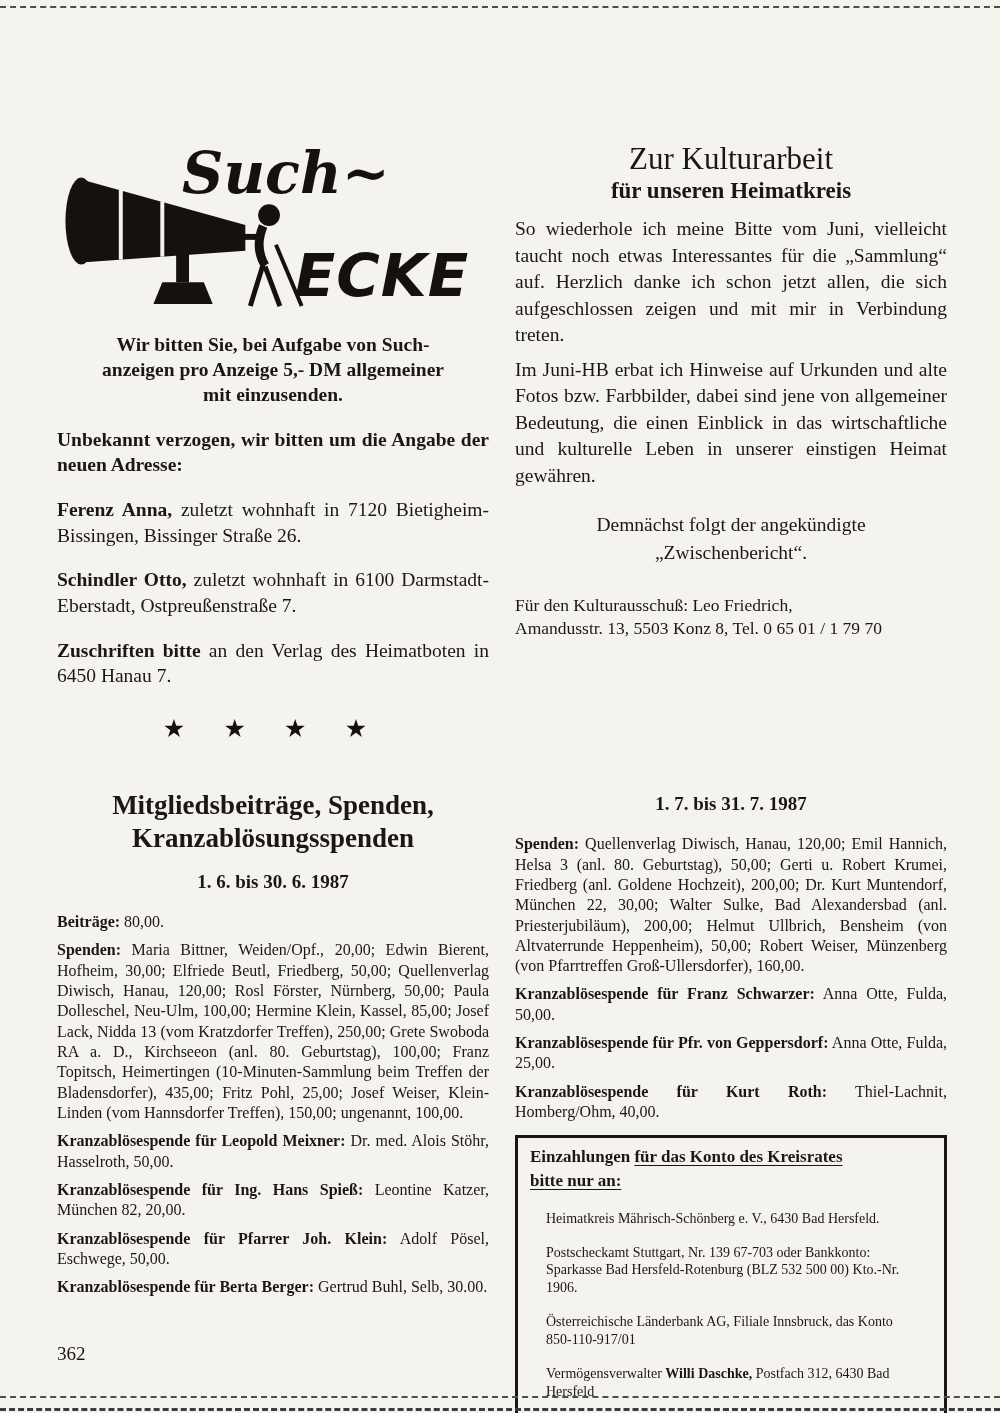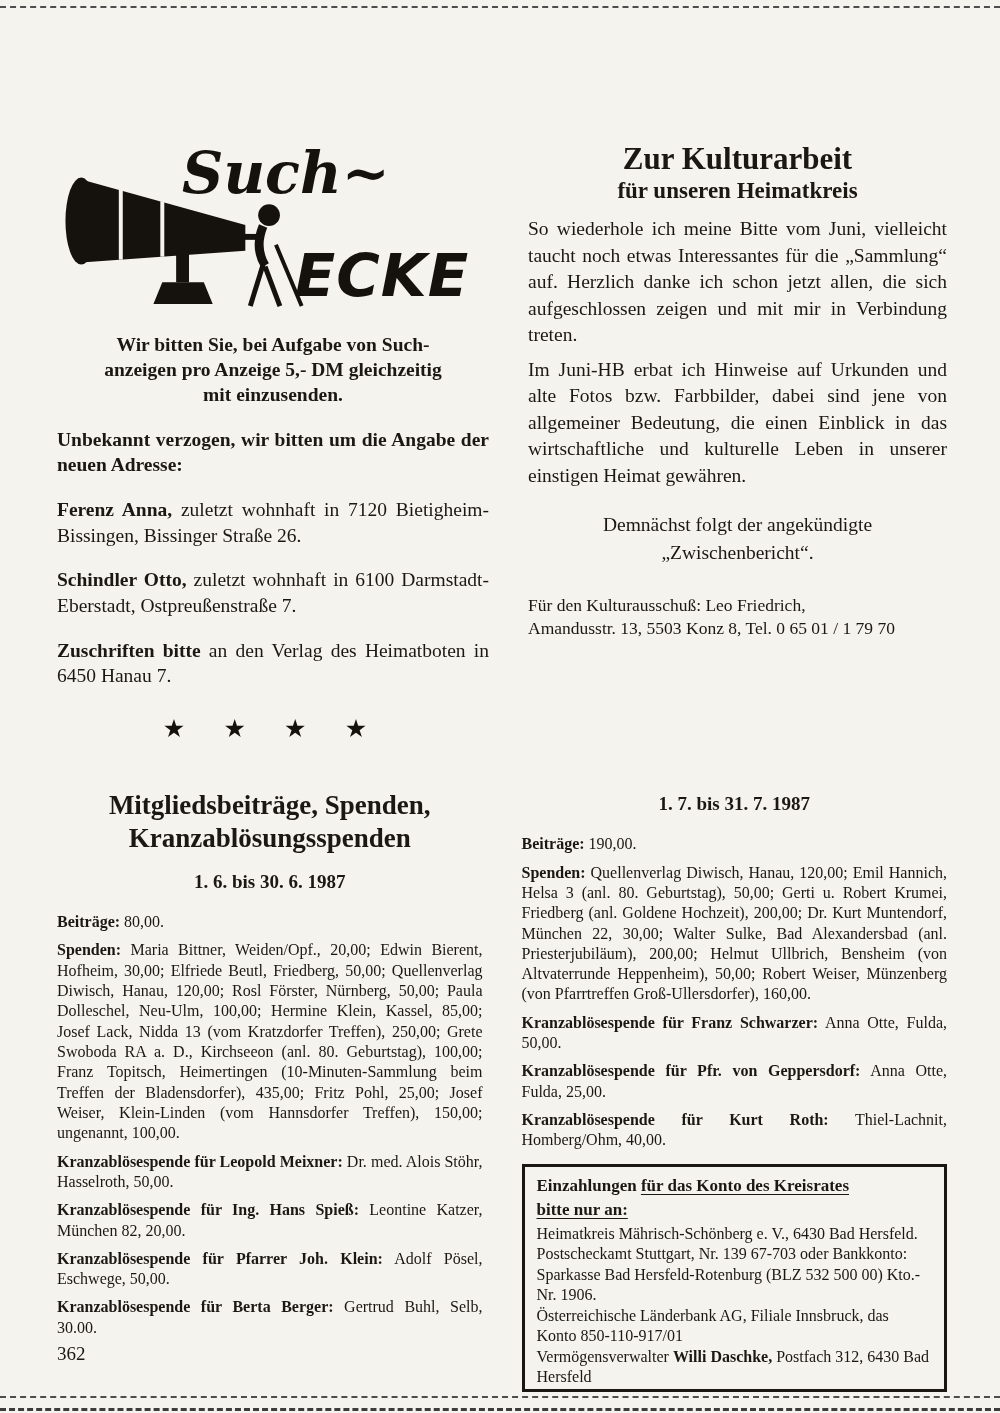--- a/index.html
+++ b/index.html
@@ -5,54 +5,54 @@
   html,body{margin:0;padding:0}
   body{width:1000px;background:#e9e7e2}
   .page{position:relative;width:1000px;height:1413px;background:#f5f3ee;
         font-family:"Liberation Serif",serif;color:#1b1712;overflow:hidden}
   .trim{position:absolute;left:0;width:100%;height:0;border-top:2px dashed #4d4d4d}
   .trim-top{top:6px}
   .trim-bottom{top:1396px}
   .trim-bottom2{top:1408px;border-top:3px dashed #3c3c3c}
 
   .content{position:absolute;left:57px;top:142px;width:890px}
-  .row{display:flex;gap:39px}
+  .row{display:flex;gap:26px}
   .row-bottom{margin-top:46px}
   .col{width:432px}
 
   
   .logo-wrap{width:432px;height:170px;margin-bottom:8px}
   .logo-script{font-family:"DejaVu Serif",serif;font-style:italic;font-weight:700;font-size:58px;fill:#15120e}
   .logo-caps{font-family:"DejaVu Sans",sans-serif;font-weight:800;font-style:italic;font-size:60px;fill:#15120e;letter-spacing:1px}
   .notice{font-weight:bold;font-size:19.5px;line-height:1.3;text-align:center}
   .address-note{font-weight:bold;font-size:19.5px;line-height:1.3;margin-top:16px;text-align:justify}
   .entry{font-size:19.5px;line-height:1.3;margin-top:7px;text-align:justify}
   .b{font-weight:bold}
   .stars{margin-top:26px;text-align:center;font-size:25px;letter-spacing:16px;color:#15120e}
 
   
-  .kultur-h1{font-size:31px;font-weight:bold;text-align:center;line-height:1.1;margin:0}
+  .kultur-h1{font-size:31px;font-weight:normal;text-align:center;line-height:1.1;margin:0}
   .kultur-h2{font-size:23px;font-weight:bold;text-align:center;margin:2px 0 12px}
   .kultur-p{font-size:19.5px;line-height:1.36;text-align:justify;margin:0 0 8px}
   .announce{margin-top:22px;text-align:center;font-size:19.5px;line-height:1.4}
   .contact{margin-top:28px;font-size:17.5px;line-height:1.35}
 
   
   .b-title{font-size:27px;font-weight:bold;text-align:center;line-height:1.22;margin:0}
   .period{font-size:19px;font-weight:bold;text-align:center;margin-top:16px}
   .period-right{margin-top:4px}
   .small{font-size:16px;line-height:1.27;text-align:justify;margin:0}
   .beitraege{margin-top:14px}
   .spenden{margin-top:8px}
   .kranz{margin-top:8px}
 
   .box{border:3px solid #1a1712;margin-top:13px;padding:7px 12px 1px}
   .box-heading{font-size:17px;font-weight:bold;line-height:1.42;margin:0 0 2px}
   .u{text-decoration:underline;text-underline-offset:3px}
-  .box-line{font-size:16px;line-height:1.28;margin:0}
+  .box-line{font-size:14px;line-height:1.28;margin:16px}
 
   .page-number{position:absolute;left:57px;top:1343px;font-size:19px}
 </style>
 </head>
 <body>
 
 <div class="page">
   <div class="trim trim-top"></div>
 
   <div class="content">
@@ -78,21 +78,21 @@
             <path d="M208 126 l15 40" stroke="#15120e" stroke-width="5" fill="none"></path>
             <line x1="219" y1="104" x2="245" y2="166" stroke="#15120e" stroke-width="4"></line>
 
             <text x="124" y="52" class="logo-script">Such~</text>
             <text x="238" y="156" class="logo-caps">ECKE</text>
           </svg>
         </div>
 
         <p class="notice">
           <span>Wir bitten Sie, bei Aufgabe von Such-</span><br>
-          <span>anzeigen pro Anzeige 5,- DM gleichzeitig</span><br>
+          <span>anzeigen pro Anzeige 5,- DM allgemeiner</span><br>
           <span>mit einzusenden.</span>
         </p>
 
         <p class="address-note">Unbekannt verzogen, wir bitten um die Angabe der neuen Adresse:</p>
 
         <p class="entry">
           <span class="b">Ferenz Anna,</span><span> zuletzt wohnhaft in 7120 Bietigheim-Bissingen, Bissinger Straße 26.</span>
         </p>
         <p class="entry">
           <span class="b">Schindler Otto,</span><span> zuletzt wohnhaft in 6100 Darmstadt-Eberstadt, Ostpreußenstraße 7.</span>
@@ -147,23 +147,20 @@
           <span class="b">Kranzablösespende für Pfarrer Joh. Klein:</span><span> Adolf Pösel, Eschwege, 50,00.</span>
         </p>
         <p class="small kranz">
           <span class="b">Kranzablösespende für Berta Berger:</span><span> Gertrud Buhl, Selb, 30.00.</span>
         </p>
       </section>
 
       <section class="col">
         <p class="period period-right">1. 7. bis 31. 7. 1987</p>
 
-        <p class="small beitraege" style="margin-top:18px">
-          <span class="b">Beiträge:</span><span> 190,00.</span>
-        </p>
         <p class="small spenden">
           <span class="b">Spenden:</span><span> Quellenverlag Diwisch, Hanau, 120,00; Emil Hannich, Helsa 3 (anl. 80. Geburtstag), 50,00; Gerti u. Robert Krumei, Friedberg (anl. Goldene Hochzeit), 200,00; Dr. Kurt Muntendorf, München 22, 30,00; Walter Sulke, Bad Alexandersbad (anl. Priesterjubiläum), 200,00; Helmut Ullbrich, Bensheim (von Altvaterrunde Heppenheim), 50,00; Robert Weiser, Münzenberg (von Pfarrtreffen Groß-Ullersdorfer), 160,00.</span>
         </p>
 
         <p class="small kranz">
           <span class="b">Kranzablösespende für Franz Schwarzer:</span><span> Anna Otte, Fulda, 50,00.</span>
         </p>
         <p class="small kranz">
           <span class="b">Kranzablösespende für Pfr. von Geppersdorf:</span><span> Anna Otte, Fulda, 25,00.</span>
         </p>

